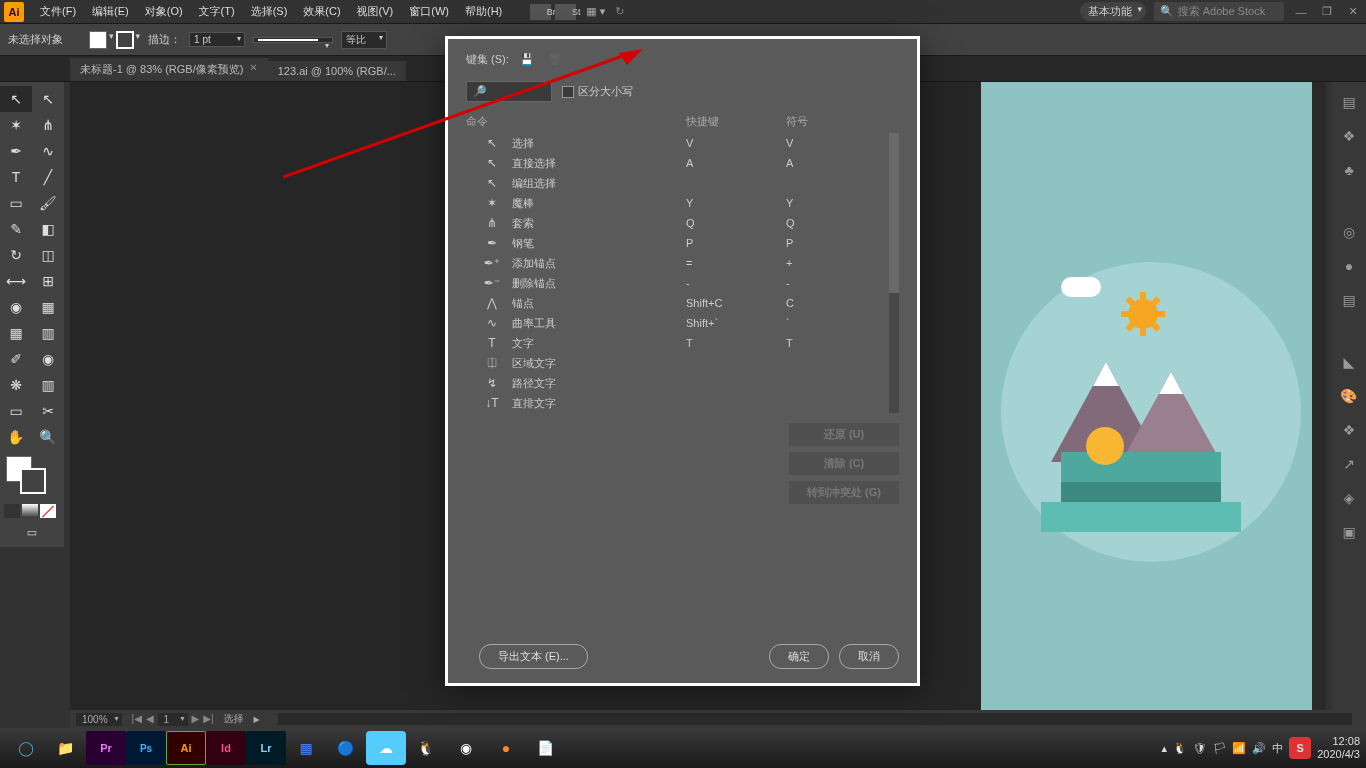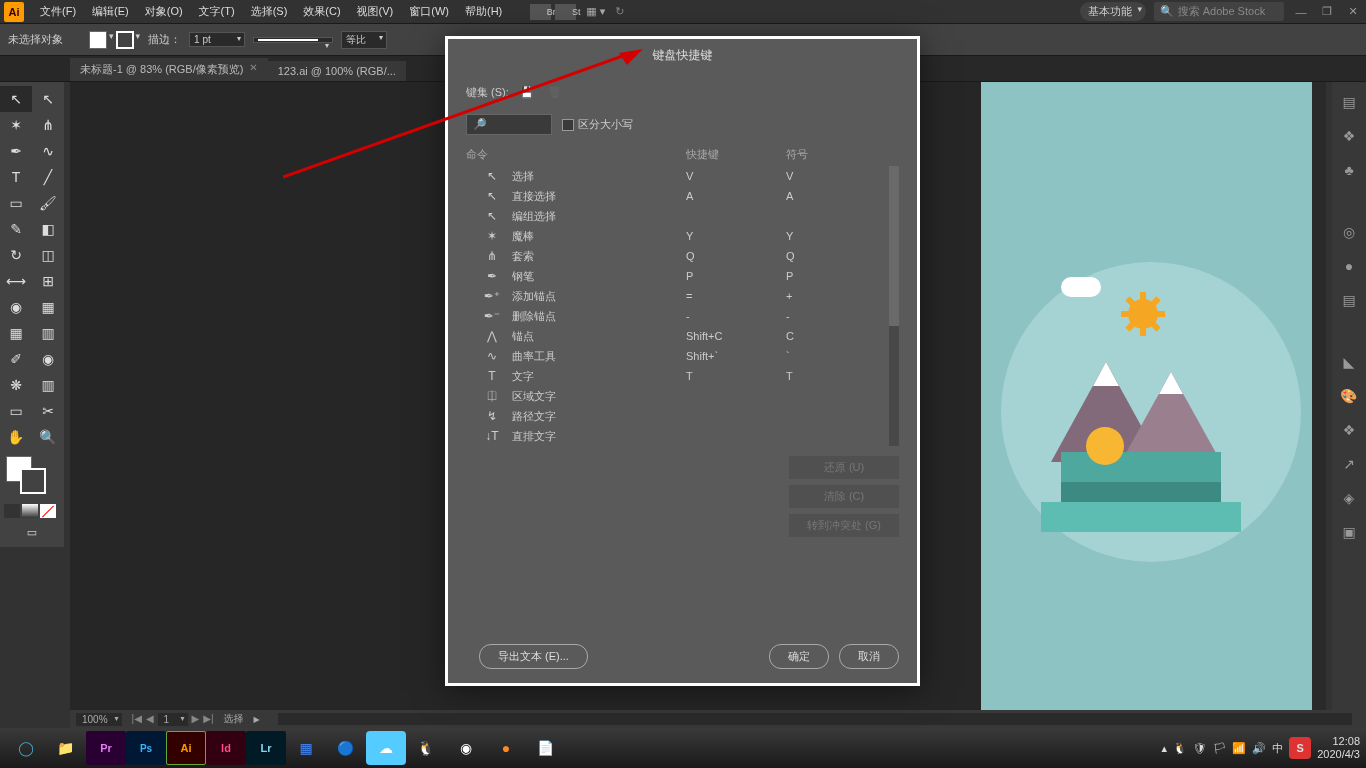--- a/index.html
+++ b/index.html
@@ -96,21 +96,21 @@
 .col-sc { width: 100px; }
 .col-sym { flex: 1; }
 .tbl-body { height: 280px; overflow-y: auto; position: relative; }
 .tbl-row { display: flex; align-items: center; padding: 2px 0; color: #ccc; font-size: 11px; }
 .tbl-row .col-cmd { display: flex; align-items: center; gap: 12px; }
 .row-icon { width: 16px; height: 16px; display: flex; align-items: center; justify-content: center; color: #ccc; margin-left: 18px; font-size: 12px; }
 .tbl-scroll { position: absolute; right: 0; top: 0; width: 10px; height: 100%; background: #484848; }
 .tbl-thumb { width: 100%; height: 160px; background: #6a6a6a; }
 
 .dlg-side-btns { display: flex; flex-direction: column; align-items: flex-end; gap: 6px; margin-top: 10px; }
-.dlg-side-btn { width: 110px; padding: 4px 0; text-align: center; color: #777; background: #505050; }
+.dlg-side-btn { width: 110px; padding: 4px 0; text-align: center; color: #777; background: #505050; font-weight: bold; }
 
 .dlg-footer { position: absolute; bottom: 14px; left: 13px; right: 0; display: flex; align-items: center; padding: 0 18px; gap: 10px; }
 .pill-btn { padding: 4px 18px; border: 1px solid #aaa; border-radius: 12px; color: #ddd; }
 .footer-spacer { flex: 1; }
 
 
 .arrow { position: absolute; left: 283px; top: 49px; width: 360px; height: 130px; pointer-events: none; z-index: 100; }
 
 
 .taskbar { position: absolute; left: 0; right: 0; bottom: 0; height: 40px; background: linear-gradient(#3a3a3a, #1a1a1a); display: flex; align-items: center; padding: 0 6px; }
@@ -309,21 +309,20 @@
     <span class="zoom-dd" style="width:30px">1</span>
     <span class="nav-btn">▶</span>
     <span class="nav-btn">▶|</span>
   </div>
   <span>选择</span>
   <span style="font-size:8px">▶</span>
   <div class="hscroll"></div>
 </div>
 
 <div class="dialog">
-  <div class="dlg-title">键盘快捷键</div>
   <div class="dlg-body">
     <div class="dlg-row">
       <span class="dlg-label">键集 (S):</span>
       <div class="dlg-icon-btn">💾</div>
       <div class="dlg-icon-btn" style="color:#666">🗑</div>
     </div>
     <div class="dlg-search">
       <div class="dlg-search-input">🔎</div>
       <div class="dlg-chk">
         <div class="chk-box"></div>

